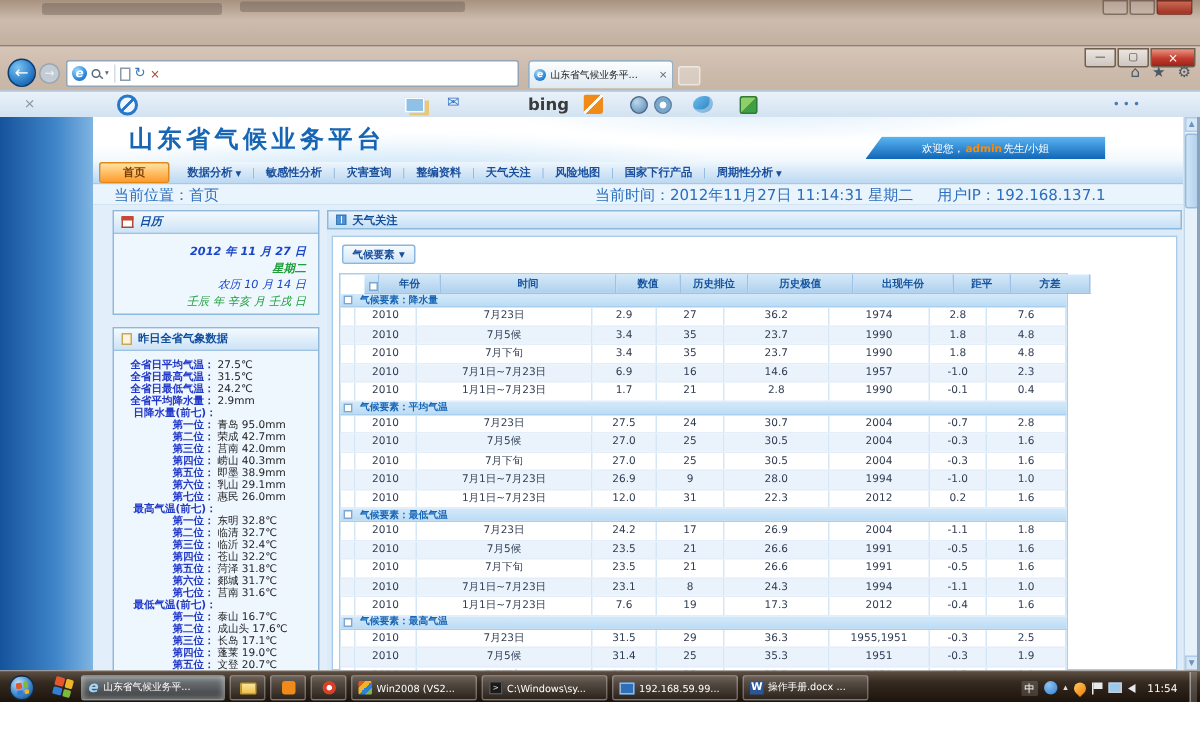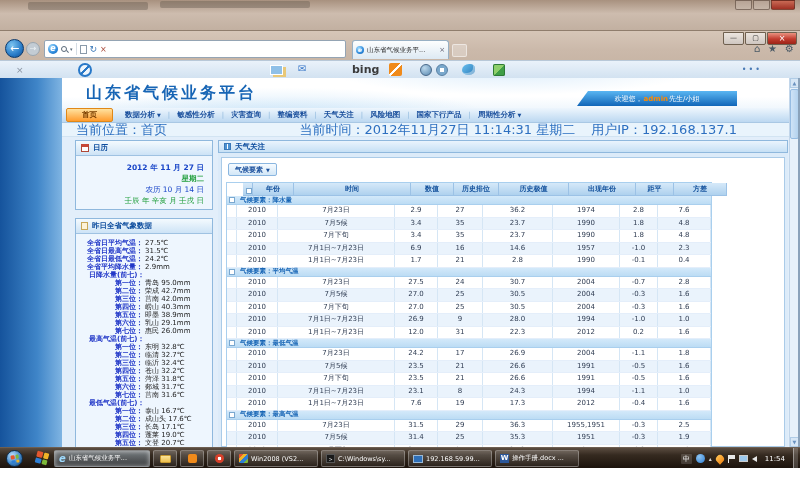--- a/index.html
+++ b/index.html
@@ -105,33 +105,33 @@
     background:linear-gradient(180deg,#eef6fd,#bcd8f1); border-bottom:1px solid #a9c8e4;
     display:flex; align-items:center; padding-left:4px; }
   .nav-item { font-size:7.5px; font-weight:bold; color:#1a4f9c; padding:0 7px; white-space:nowrap; }
   .nav-item.active { background:linear-gradient(180deg,#ffe2a0,#ff9c2e); border:1px solid #e08818;
     border-radius:2px; color:#7a3f00; padding:1px 15px; margin-right:5px; }
   .nav-sep { color:#8fb8dc; font-size:7px; }
   .nav-arrow { font-size:5px; margin-left:2px; color:#1a4f9c; }
 
   .status-bar { position:absolute; top:45px; left:0; right:0; height:14px; background:#e9f4fc;
     border-bottom:1px solid #d2e4f2; display:flex; justify-content:space-between; align-items:center;
-    font-size:13px; color:#2c6fc0; padding:0 52px 0 14px; }
+    font-size:10px; color:#2c6fc0; padding:0 52px 0 14px; }
   .status-right { display:flex; gap:16px; }
 
   .content { position:absolute; top:59px; left:0; right:0; bottom:0; background:#e2eefa; }
 
   
   .panel { position:absolute; left:13px; width:138px; border:1px solid #8fb8dd; background:#eef6fe; overflow:hidden; }
   .panel-head { height:15px; background:linear-gradient(180deg,#f4fafe,#cde3f6); border-bottom:1px solid #9fc2e2;
     display:flex; align-items:center; padding-left:5px; gap:4px; }
   .panel-title { font-size:7.5px; font-weight:bold; color:#0f4e9e; }
   .ico-cal { width:8px; height:8px; background:#fff; border:1px solid #b04838; border-top:3px solid #c84838; flex:none; }
   .ico-doc { width:7px; height:8px; background:#fdf3d8; border:1px solid #c8a858; flex:none; }
-  .cal-panel { top:3px; height:70px; }
+  .cal-panel { top:3px; height:70px;font-style:italic; }
   .cal-body { padding:6px 8px 0 4px; text-align:right; }
   .cal-line { font-size:7.5px; line-height:11px; white-space:nowrap; }
   .cal-date { color:#1a46c8; font-weight:bold; }
   .cal-week { color:#1f9e3a; font-weight:bold; }
   .cal-lunar { color:#1a46c8; }
   .cal-ganzhi { color:#1f9e3a; }
   .weather-panel { top:81px; bottom:-60px; }
   .weather-body { padding:5px 3px 0 3px; }
   .w-row { display:flex; font-size:7px; line-height:8px; height:8px; white-space:nowrap; }
   .w-label { width:64px; text-align:right; color:#2238c8; font-weight:bold; flex:none; }

